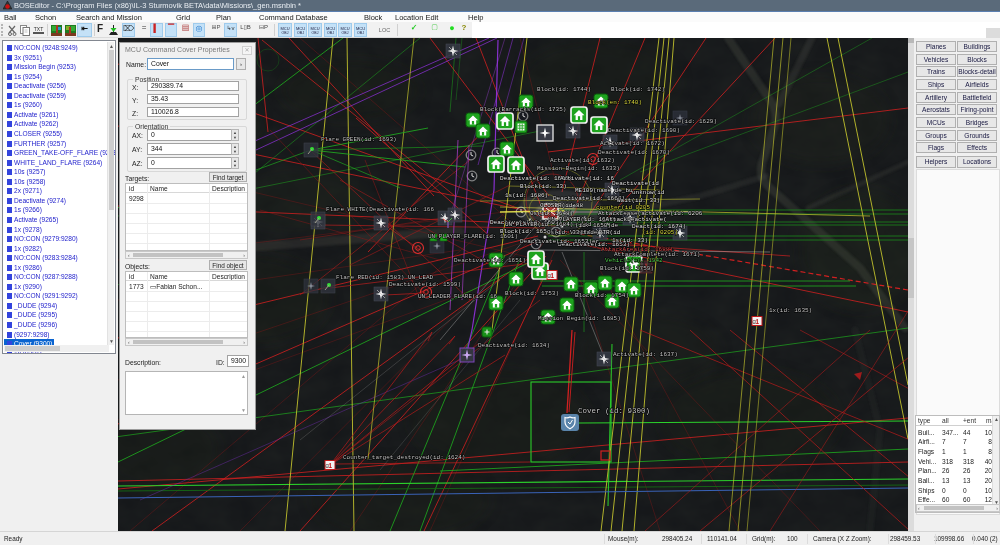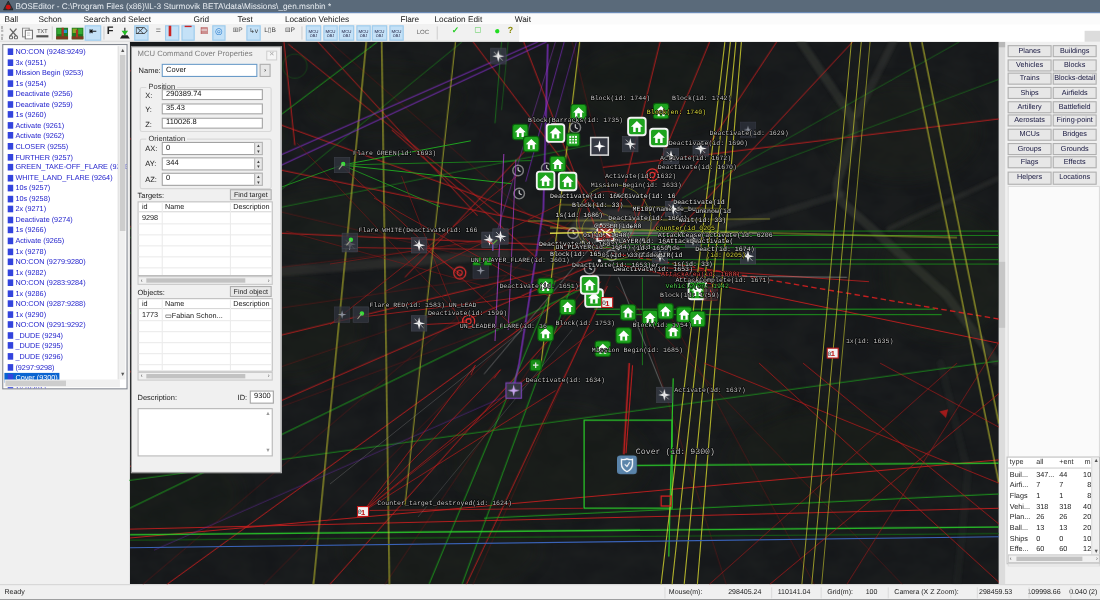--- a/index.html
+++ b/index.html
@@ -183,27 +183,27 @@
 <div class="abs titlebar">
     <svg class="abs" style="left:3px;top:1px" width="9" height="9" viewBox="0 0 9 9">
       <path d="M4.5 0 L9 8 L0 8 Z" fill="#333" stroke="#111" stroke-width=".5"></path>
       <circle cx="4.5" cy="5.5" r="2.2" fill="#cc1111"></circle>
     </svg>
     <span class="txt">BOSEditor - C:\Program Files (x86)\IL-3 Sturmovik BETA\data\Missions\_gen.msnbin *</span>
   </div>
 <div class="abs menubar">
     <span style="left:4px">Ball</span>
     <span style="left:35px">Schon</span>
-    <span style="left:76px">Search and Select</span>
+    <span style="left:76px">Search and Mission</span>
     <span style="left:176px">Grid</span>
-    <span style="left:216px">Test</span>
-    <span style="left:259px">Location Vehicles</span>
-    <span style="left:364px">Flare</span>
+    <span style="left:216px">Plan</span>
+    <span style="left:259px">Command Database</span>
+    <span style="left:364px">Block</span>
     <span style="left:395px">Location Edit</span>
-    <span style="left:468px">Wait</span>
+    <span style="left:468px">Help</span>
   </div>
 <div class="abs toolbar"></div>
 <div class="abs tbw"></div>
 <div class="abs" style="left:1px;top:24px;width:3px;height:12px;border-left:2px dotted #b5b5b5"></div>
 <svg class="abs" style="left:8px;top:25px" width="9" height="11">
     <path d="M1,1 L7,8 M7,1 L1,8" stroke="#666" stroke-width="1.2"></path>
     <circle cx="2" cy="9" r="1.5" fill="none" stroke="#666"></circle>
     <circle cx="6.5" cy="9" r="1.5" fill="none" stroke="#666"></circle>
   </svg>
 <svg class="abs" style="left:20px;top:25px" width="10" height="11">

